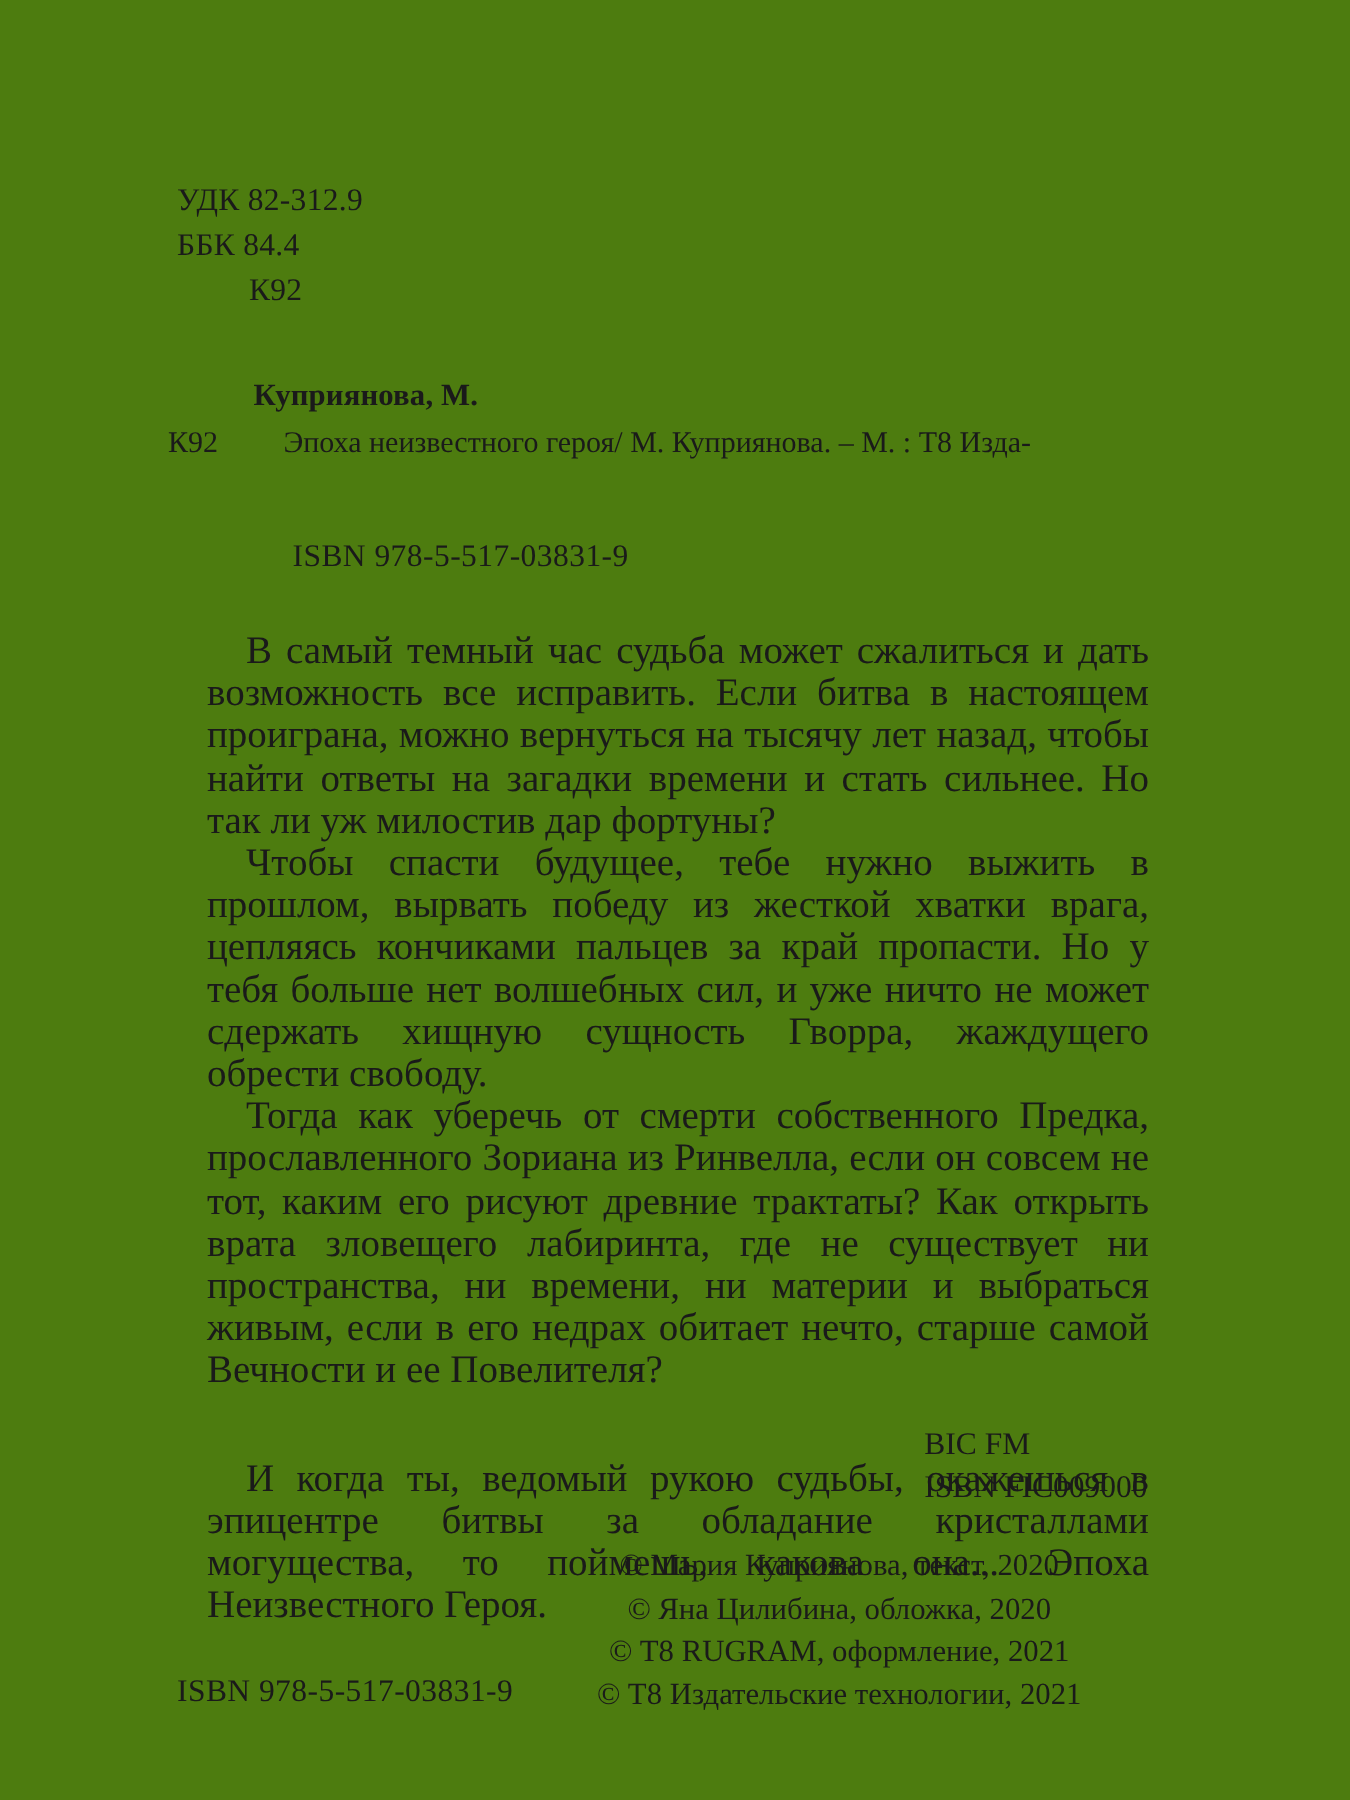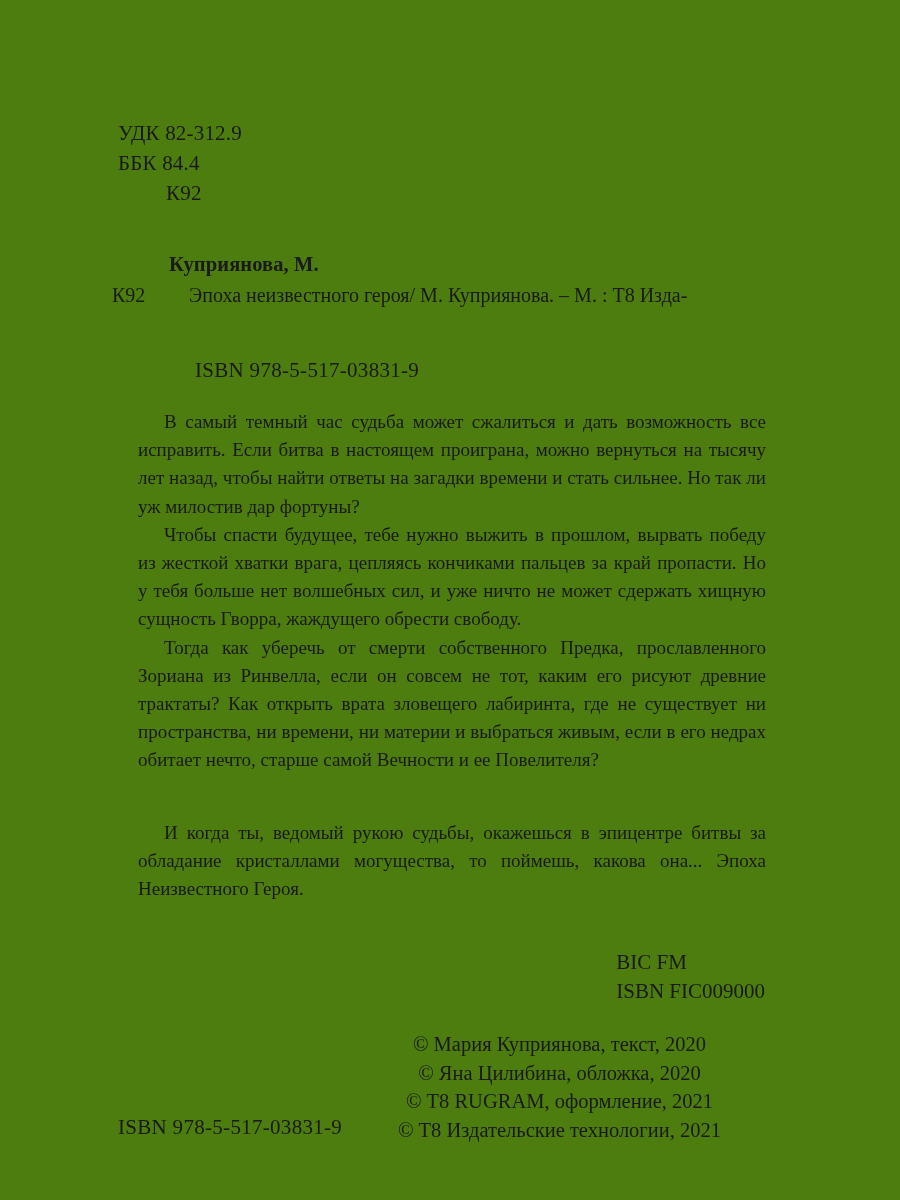--- a/index.html
+++ b/index.html
@@ -67,23 +67,23 @@
     top: 358px;
     font-size: 21px;
     letter-spacing: 0.3px;
     white-space: nowrap;
   }
 
   
   .annotation {
     position: absolute;
     left: 138px;
-    top: 408px;
+    top: 420px;
     width: 628px;
-    font-size: 19px;
+    font-size: 26px;
     line-height: 28.2px;
     text-align: justify;
     text-justify: inter-word;
     hyphens: manual;
   }
   .annotation p {
     margin: 0;
     text-indent: 26px;
   }
   .annotation p:last-child { text-align: justify; margin-top: 44px; }

